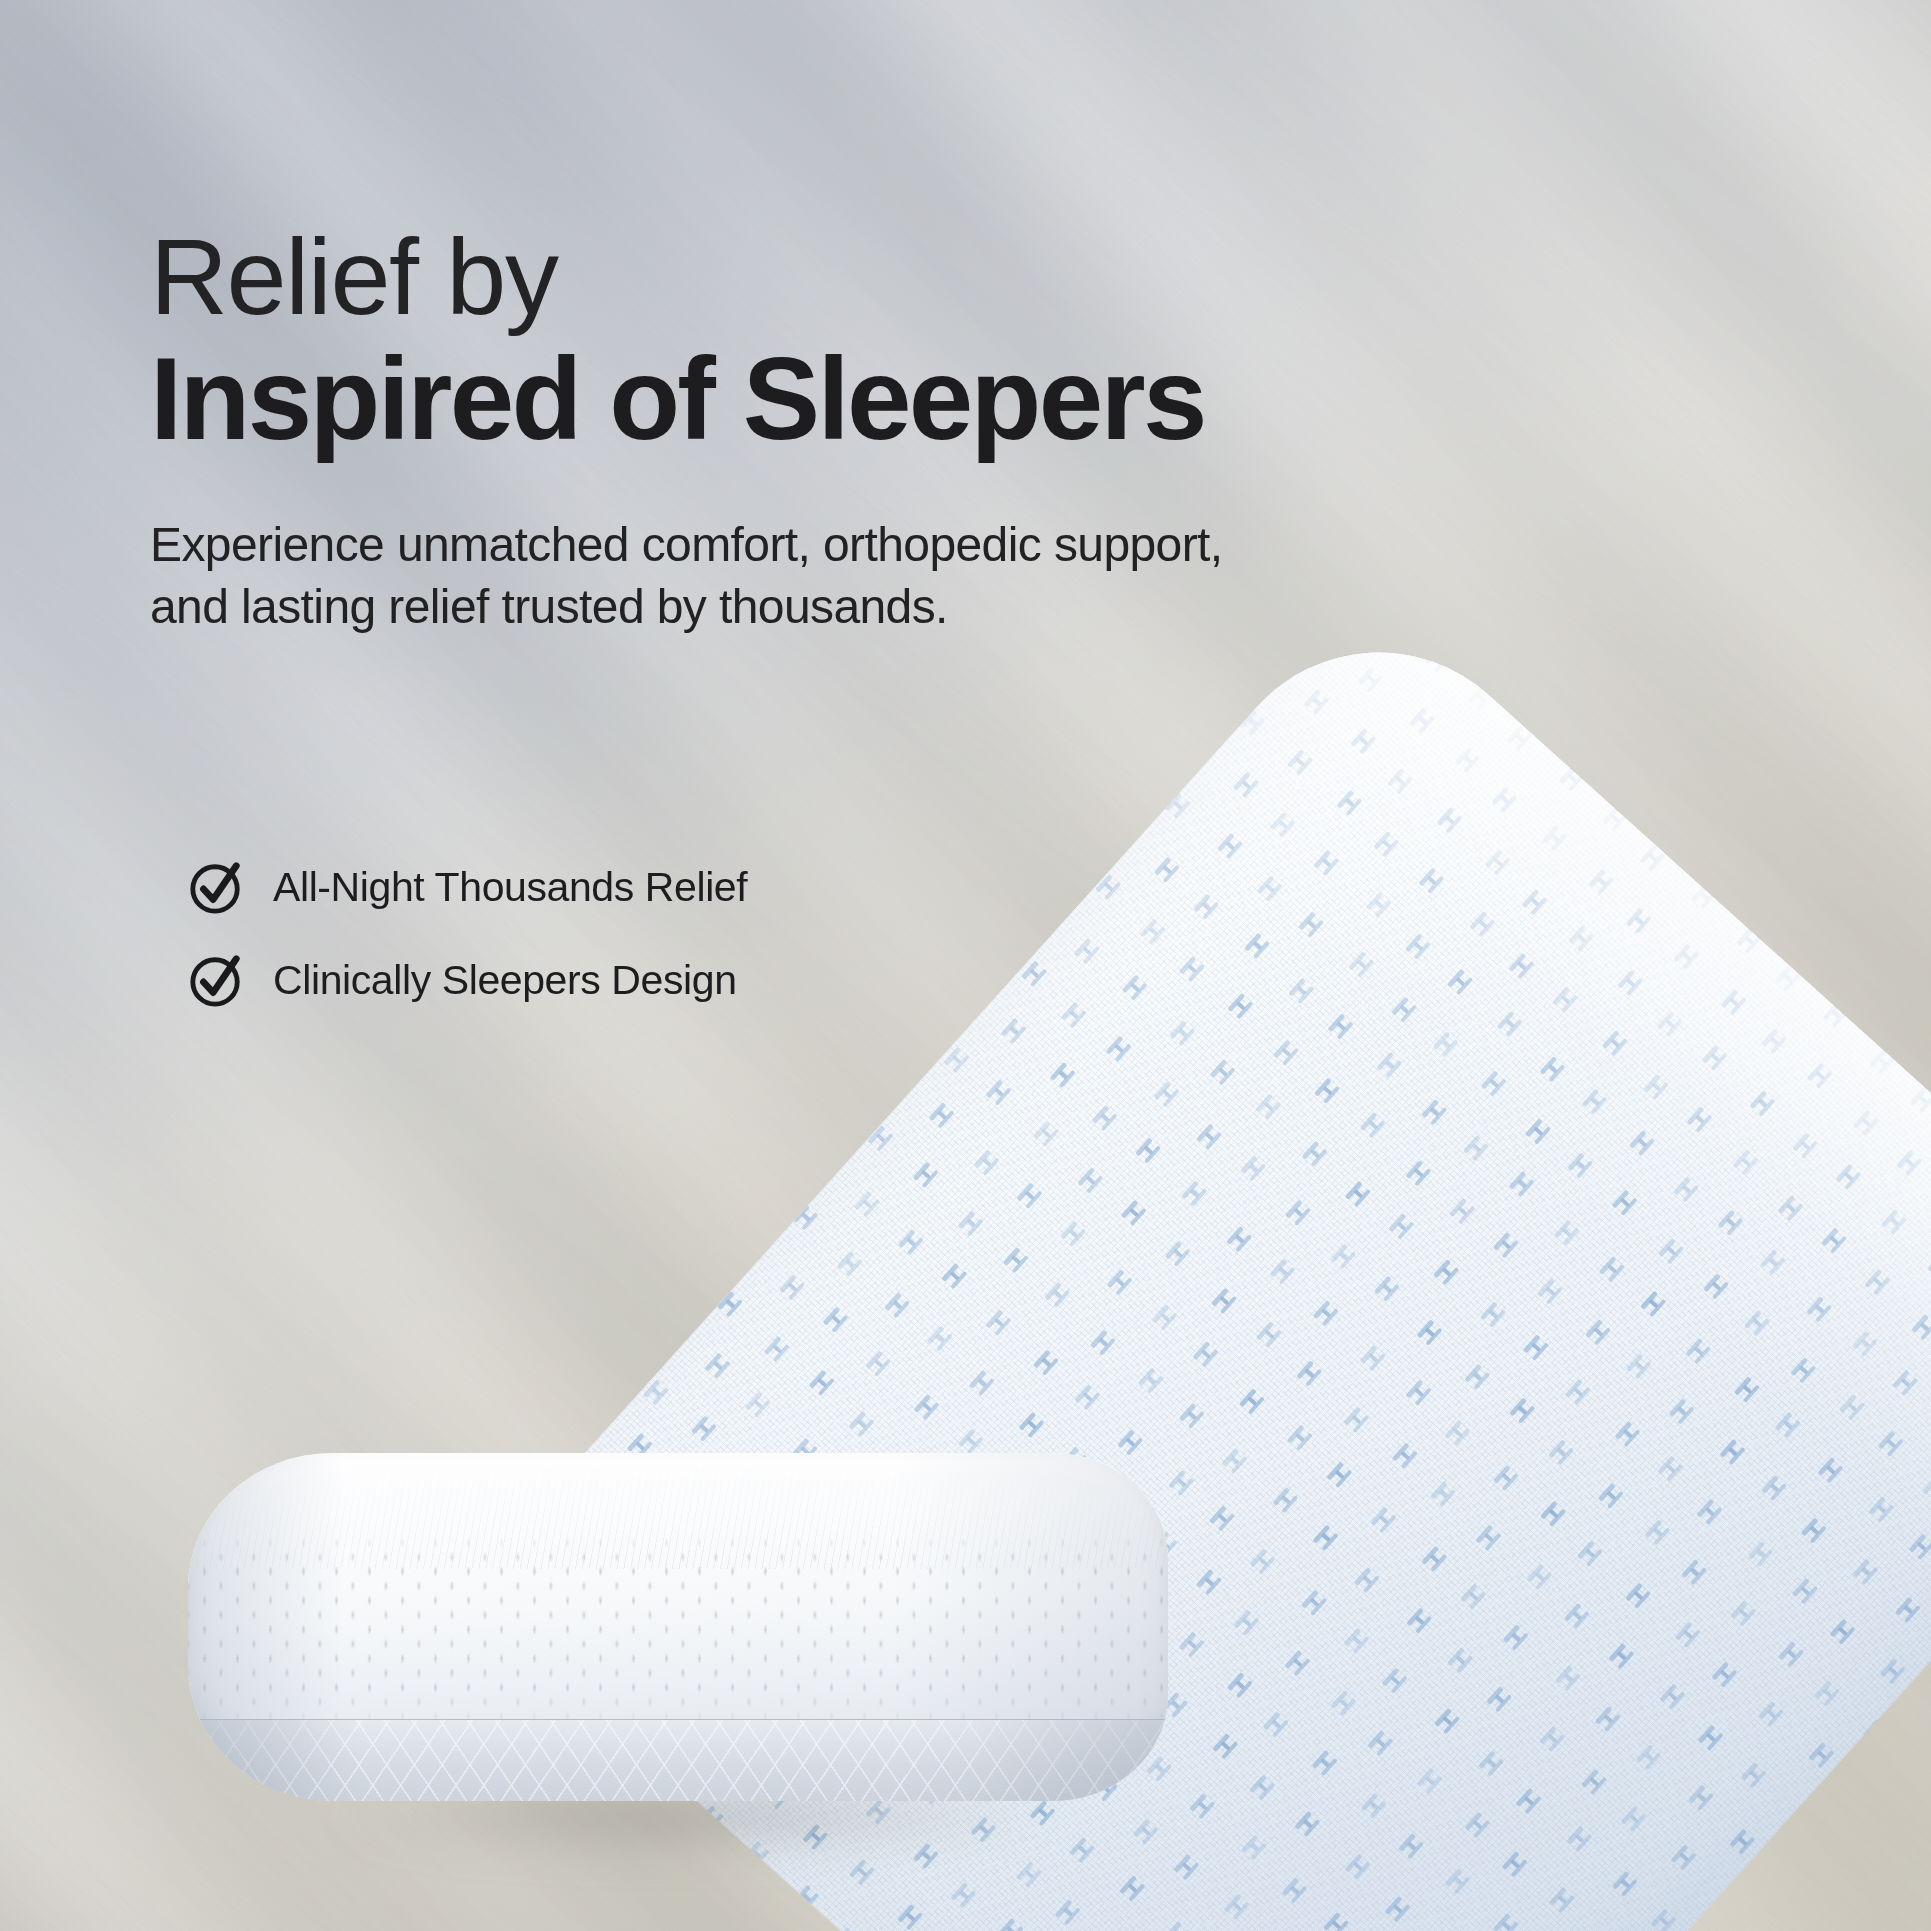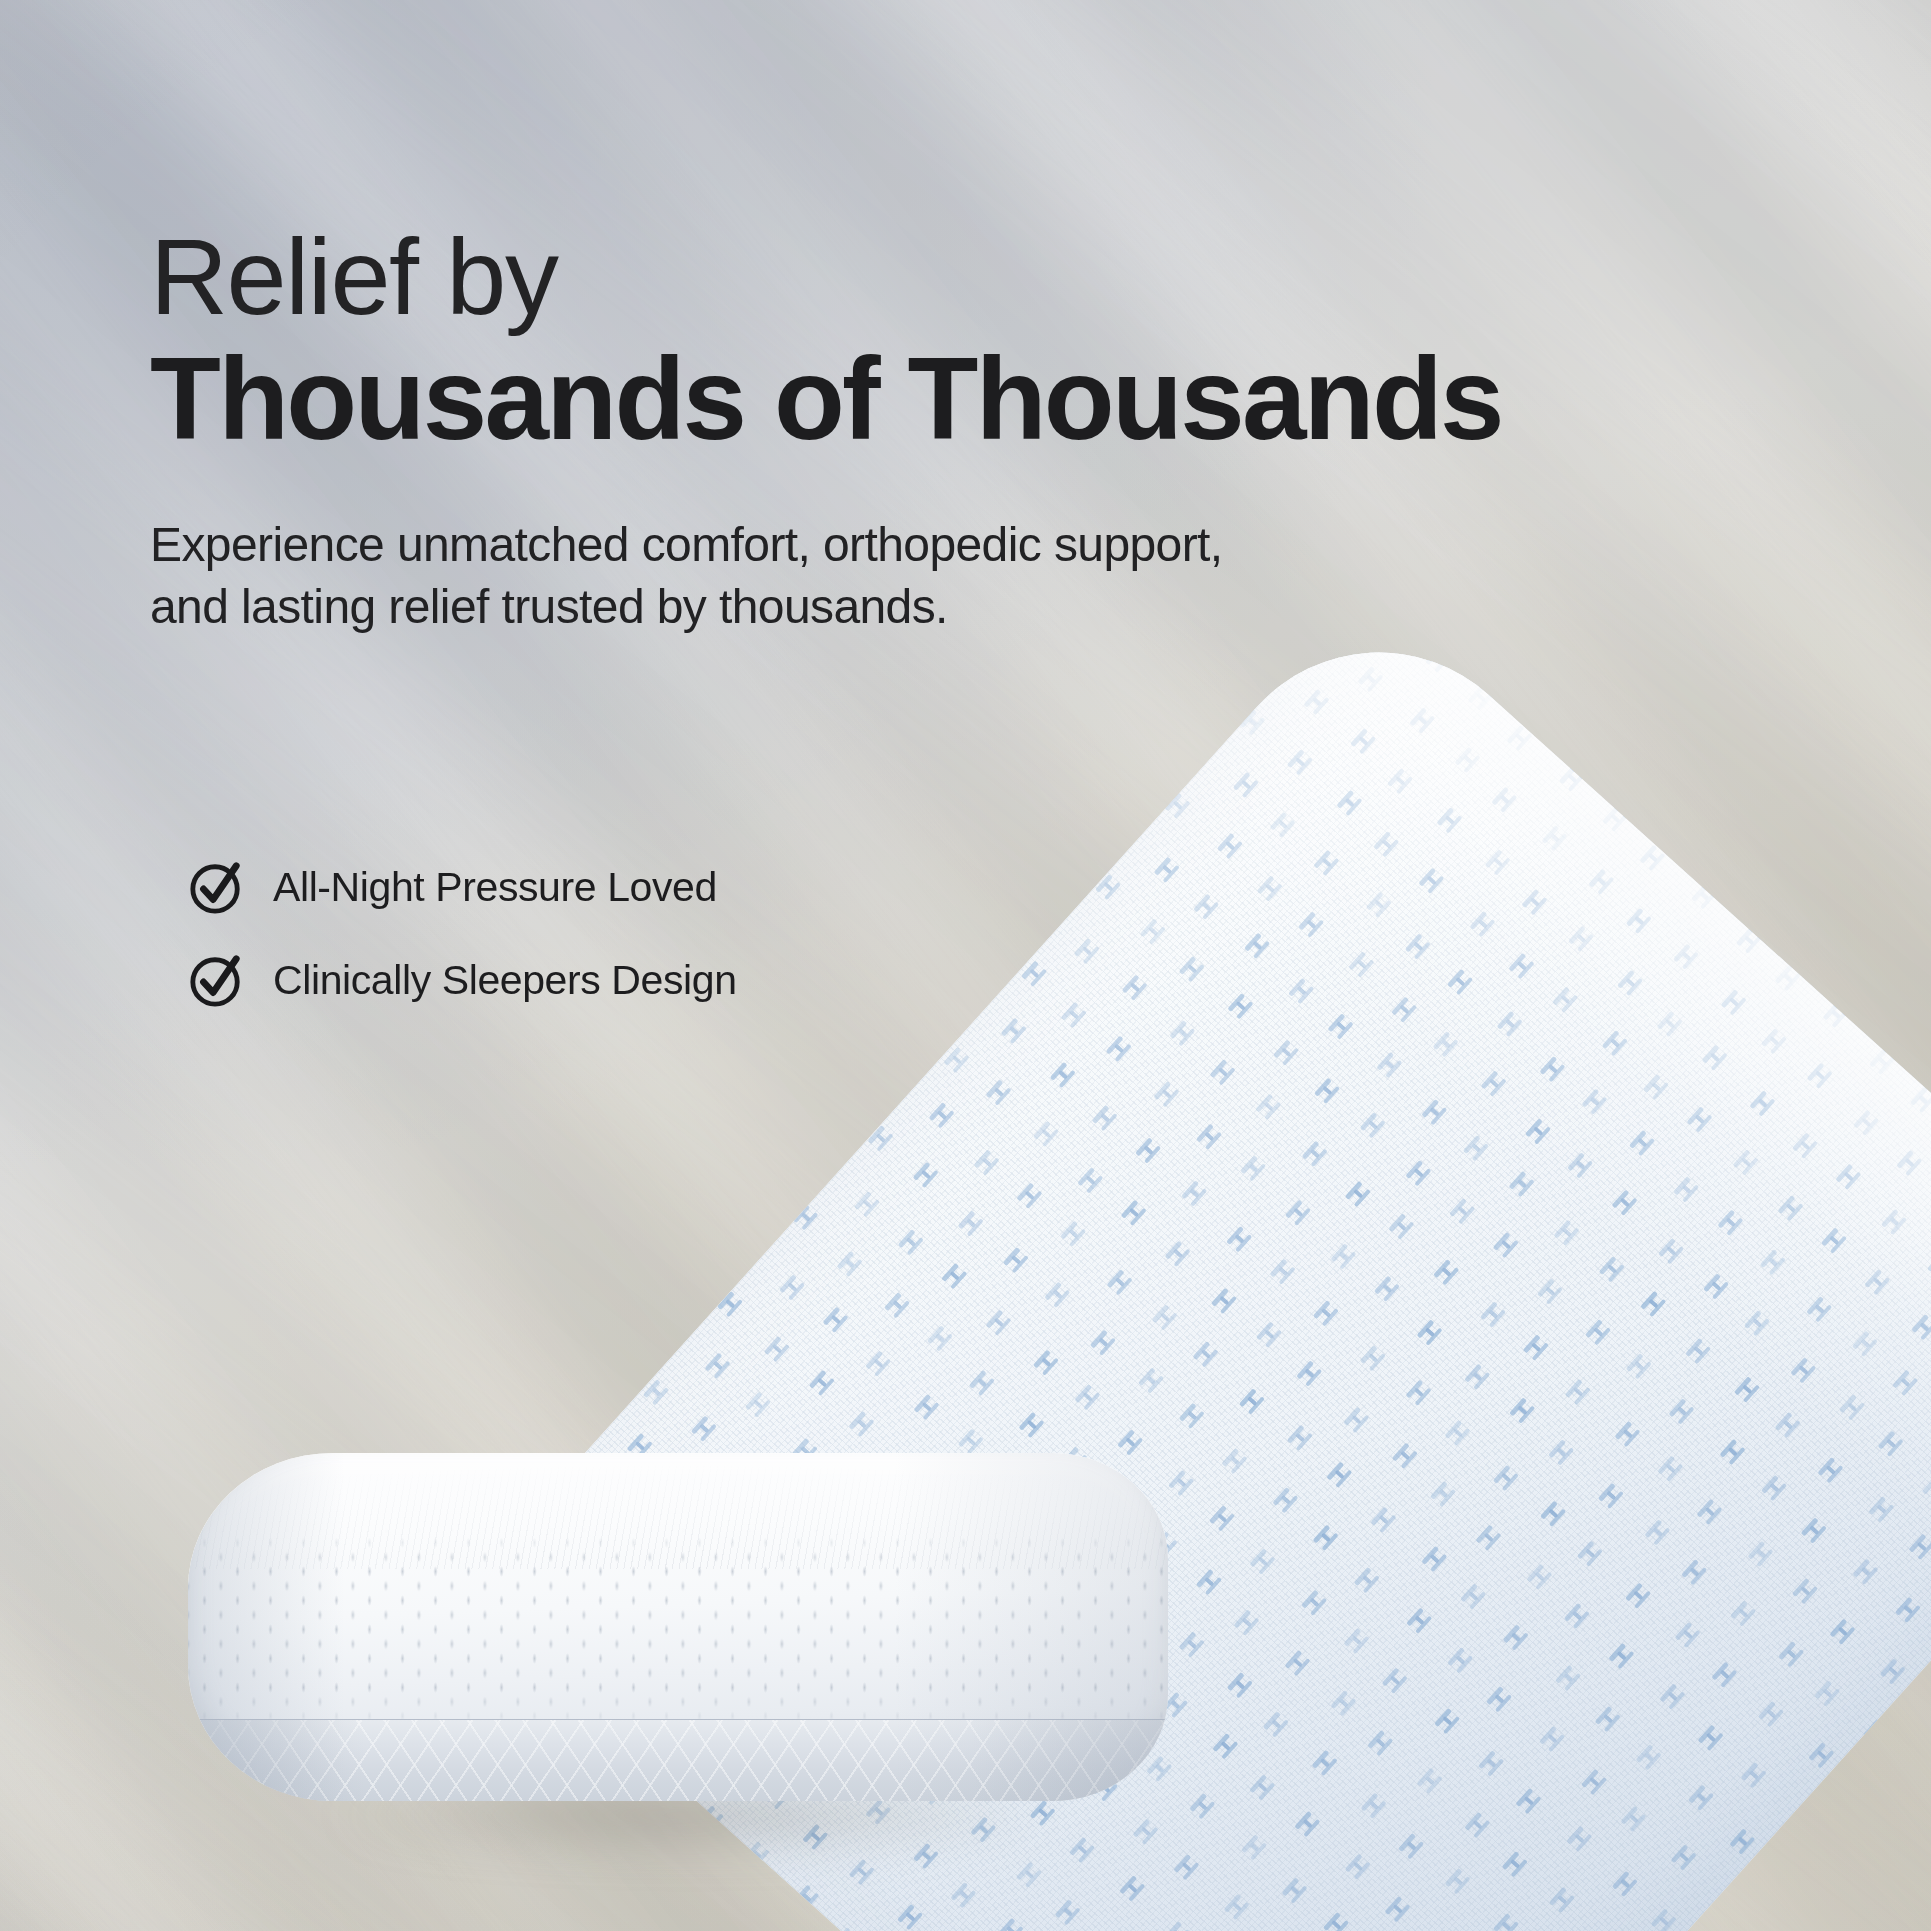--- a/index.html
+++ b/index.html
@@ -352,34 +352,34 @@
 
   <div class="bg-base"></div>
   <div class="bg-cool"></div>
   <div class="bg-warm"></div>
   <div class="streaks"></div>
   <div class="streaks2"></div>
   <div class="bg-vignette"></div>
 
   <div class="copy">
     <h1 class="head-light">Relief by</h1>
-    <h1 class="head-bold">Thousands of Thousands</h1>
+    <h1 class="head-bold">Inspired of Sleepers</h1>
     <p class="subcopy">Experience unmatched comfort, orthopedic support, and lasting relief trusted by thousands.</p>
   </div>
 
   <div class="bullets">
 
     <div class="bullet">
       <span class="bullet-icon">
         <svg viewBox="0 0 58 58" width="56" height="56" aria-hidden="true">
           <circle cx="28" cy="31" r="23" fill="none" stroke="#1a1a1c" stroke-width="5"></circle>
           <path d="M16 31 L26 42 L50 7" fill="none" stroke="#1a1a1c" stroke-width="7" stroke-linecap="round" stroke-linejoin="round"></path>
         </svg>
       </span>
-      <span class="bullet-label">All-Night Pressure Loved</span>
+      <span class="bullet-label">All-Night Thousands Relief</span>
     </div>
 
     <div class="bullet">
       <span class="bullet-icon">
         <svg viewBox="0 0 58 58" width="56" height="56" aria-hidden="true">
           <circle cx="28" cy="31" r="23" fill="none" stroke="#1a1a1c" stroke-width="5"></circle>
           <path d="M16 31 L26 42 L50 7" fill="none" stroke="#1a1a1c" stroke-width="7" stroke-linecap="round" stroke-linejoin="round"></path>
         </svg>
       </span>
       <span class="bullet-label">Clinically Sleepers Design</span>

